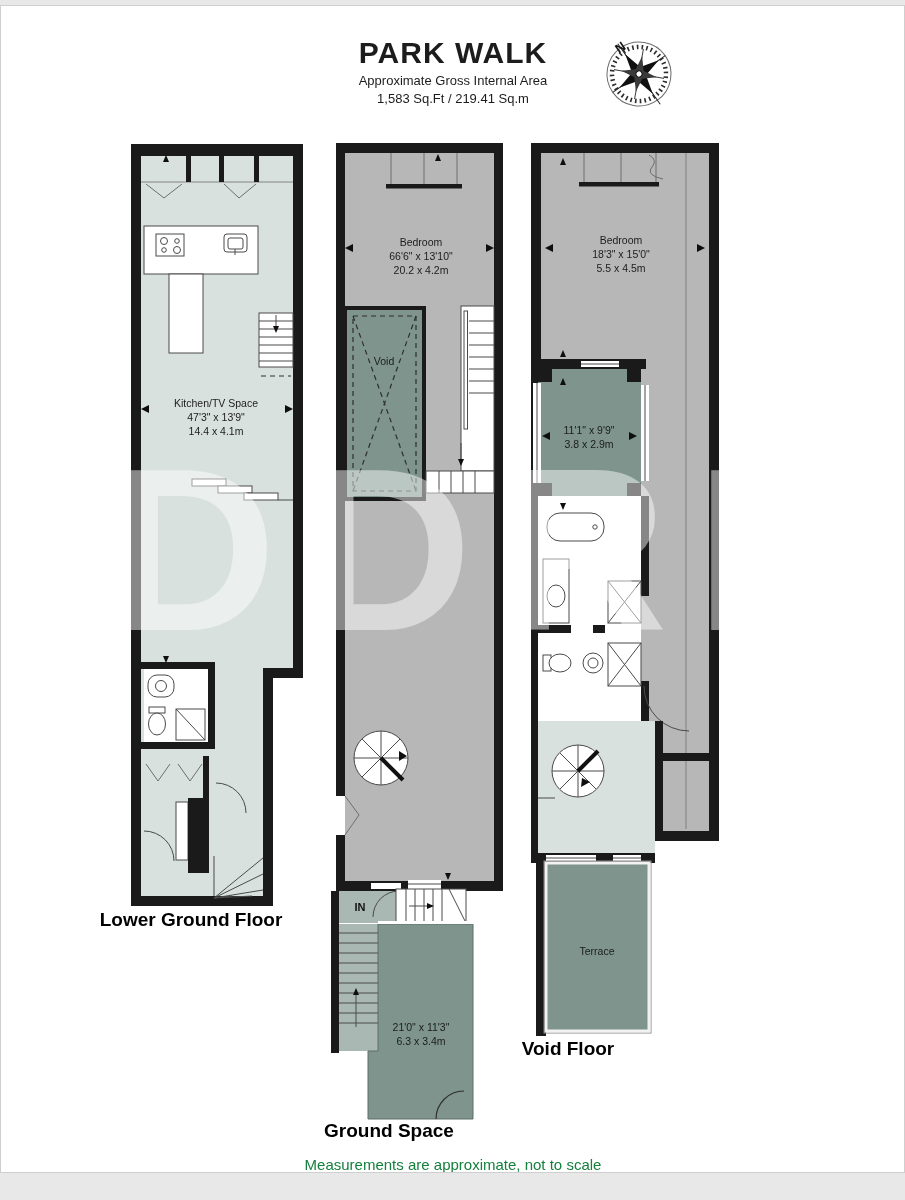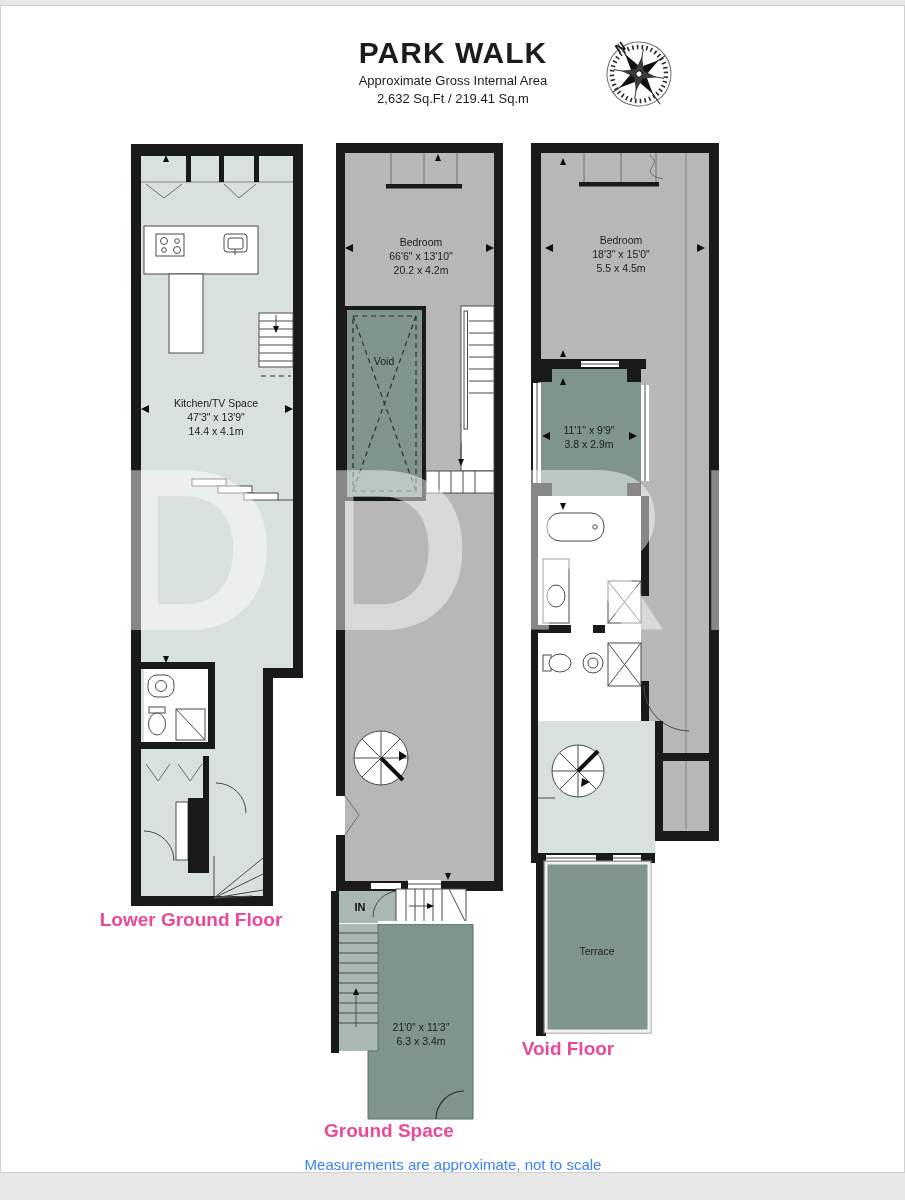--- a/index.html
+++ b/index.html
@@ -6,23 +6,23 @@
   #page{position:relative;width:905px;height:1168px;background:#ffffff;margin:5px auto;
         border:1px solid #cfcfcf;box-sizing:border-box;overflow:hidden;
         font-family:"Liberation Sans",sans-serif;}
   
   :root{--wall:#1a1a1a;--pale:#d8e1dd;--grey:#b7b7b7;--sage:#7e948d;--sageMid:#a9b8b2;
         --text:#1c1c1c;--line:#4a4a4a;}
   .hdr{position:absolute;left:152px;top:30px;width:600px;text-align:center;color:var(--text);}
   .hdr .t{font-size:30px;font-weight:bold;letter-spacing:1px;}
   .hdr .s{font-size:13px;margin-top:3px;}
   .plan{position:absolute;}
-  .floorlabel{position:absolute;font-size:19px;font-weight:bold;color:#ec4899;text-align:center;}
+  .floorlabel{position:absolute;font-size:19px;font-weight:bold;color:#000000;text-align:center;}
   .footer{position:absolute;left:152px;top:1150px;width:600px;text-align:center;
-          font-size:15px;color:#3b82f6;}
+          font-size:15px;color:#15803d;}
   .wm{position:absolute;color:rgba(255,255,255,0.48);font-weight:bold;line-height:1;
       pointer-events:none;z-index:6;white-space:nowrap;}
   .wm1{left:108px;top:428px;font-size:232px;letter-spacing:28px;}
   .wm2{left:158px;top:668px;font-size:52px;font-weight:normal;letter-spacing:54px;
        color:rgba(255,255,255,0.55);}
   
   .w{fill:var(--wall);}
   .pale{fill:var(--pale);}
   .grey{fill:var(--grey);}
   .sage{fill:var(--sage);}
@@ -38,21 +38,21 @@
   text.cn{font:bold 11px "Liberation Sans",sans-serif;fill:#111;text-anchor:middle;}
 </style>
 </head>
 <body>
 
 <div id="page">
 
   <div class="hdr">
     <div class="t">PARK WALK</div>
     <div class="s">Approximate Gross Internal Area</div>
-    <div class="s">2,632 Sq.Ft / 219.41 Sq.m</div>
+    <div class="s">1,583 Sq.Ft / 219.41 Sq.m</div>
   </div>
 
   <svg class="plan" style="left:598px;top:28px;width:80px;height:80px" viewBox="0 0 80 80">
     <g transform="rotate(-35 40 40)">
       <circle cx="40" cy="40" r="32" class="ln2"></circle>
       <circle cx="40" cy="40" r="27" fill="none" stroke="#2c2c2c" stroke-width="4.5" stroke-dasharray="1.6 3.1"></circle>
       <line x1="40" y1="3" x2="40" y2="77" stroke="#222" stroke-width="1"></line>
       <line x1="8" y1="40" x2="72" y2="40" stroke="#222" stroke-width="1"></line>
       <line x1="22" y1="22" x2="58" y2="58" stroke="#222" stroke-width="0.8"></line>
       <line x1="22" y1="58" x2="58" y2="22" stroke="#222" stroke-width="0.8"></line>

